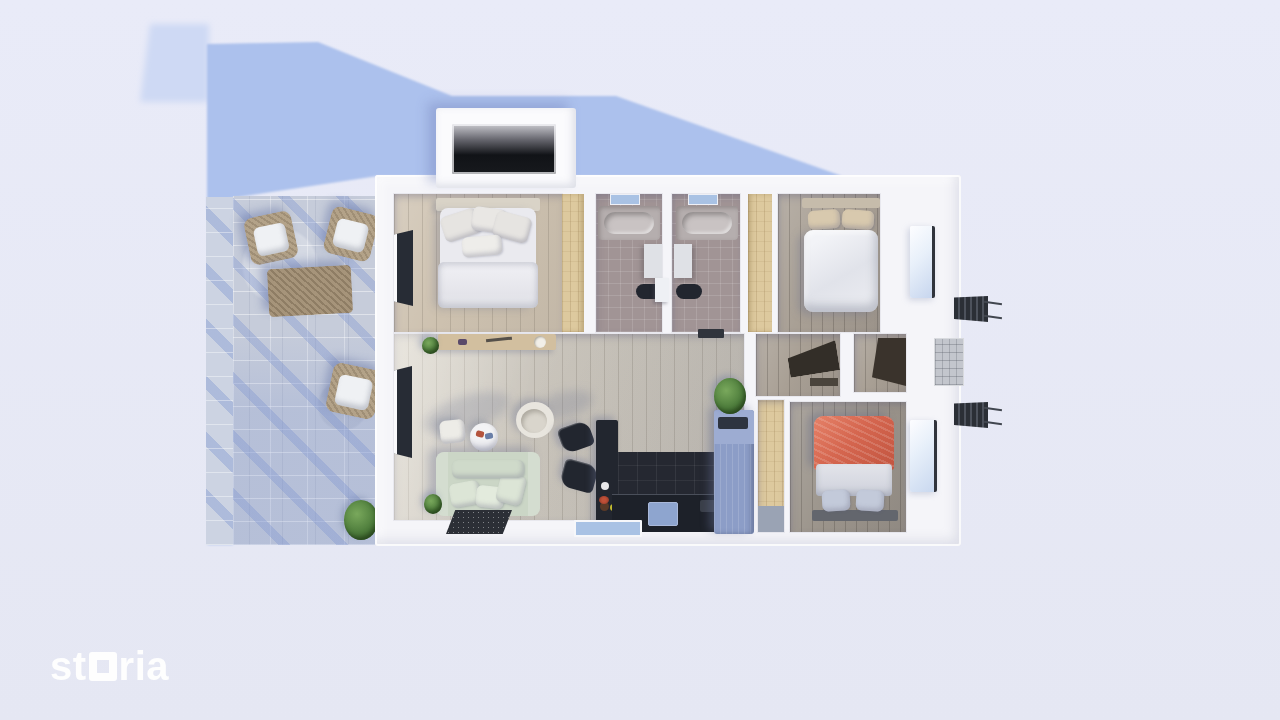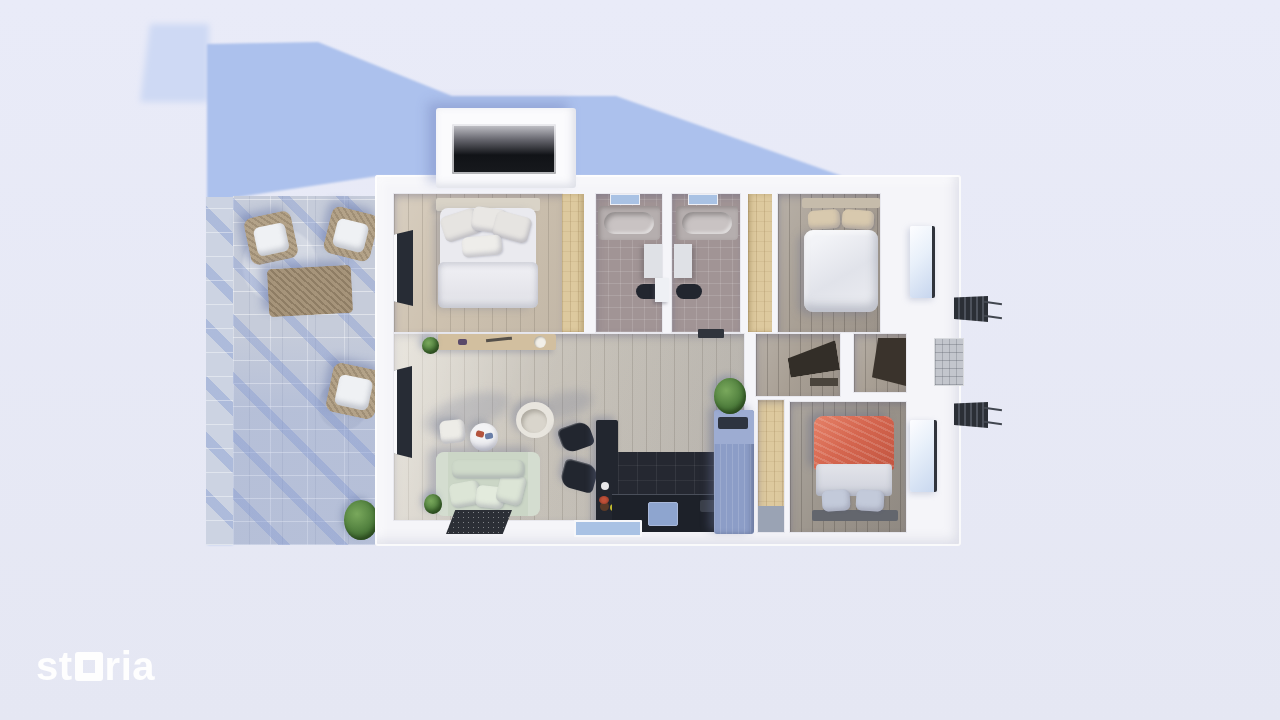--- a/index.html
+++ b/index.html
@@ -290,19 +290,19 @@
   <div class="awning" style="left:954px;top:296px;width:34px;height:26px;"></div>
   <div class="rail" style="left:984px;top:302px;width:18px;transform:rotate(8deg);"></div>
   <div class="rail" style="left:984px;top:316px;width:18px;transform:rotate(8deg);"></div>
   <div class="abs" style="left:934px;top:338px;width:28px;height:46px;background:#c3c6cd;border:1px solid #d8dade;
               background-image:repeating-linear-gradient(0deg, rgba(90,95,105,.35) 0 1px, transparent 1px 8px),
                                repeating-linear-gradient(90deg, rgba(90,95,105,.28) 0 1px, transparent 1px 7px);"></div>
   <div class="awning" style="left:954px;top:402px;width:34px;height:26px;"></div>
   <div class="rail" style="left:984px;top:408px;width:18px;transform:rotate(8deg);"></div>
   <div class="rail" style="left:984px;top:422px;width:18px;transform:rotate(8deg);"></div>
 
-  <div id="logo" class="abs" style="left:36px;top:652px;">
+  <div id="logo" class="abs" style="left:50px;top:652px;">
     <span>st</span>
     <span class="osq"></span>
     <span>ria</span>
   </div>
 
 </div>
 
 </body></html>

